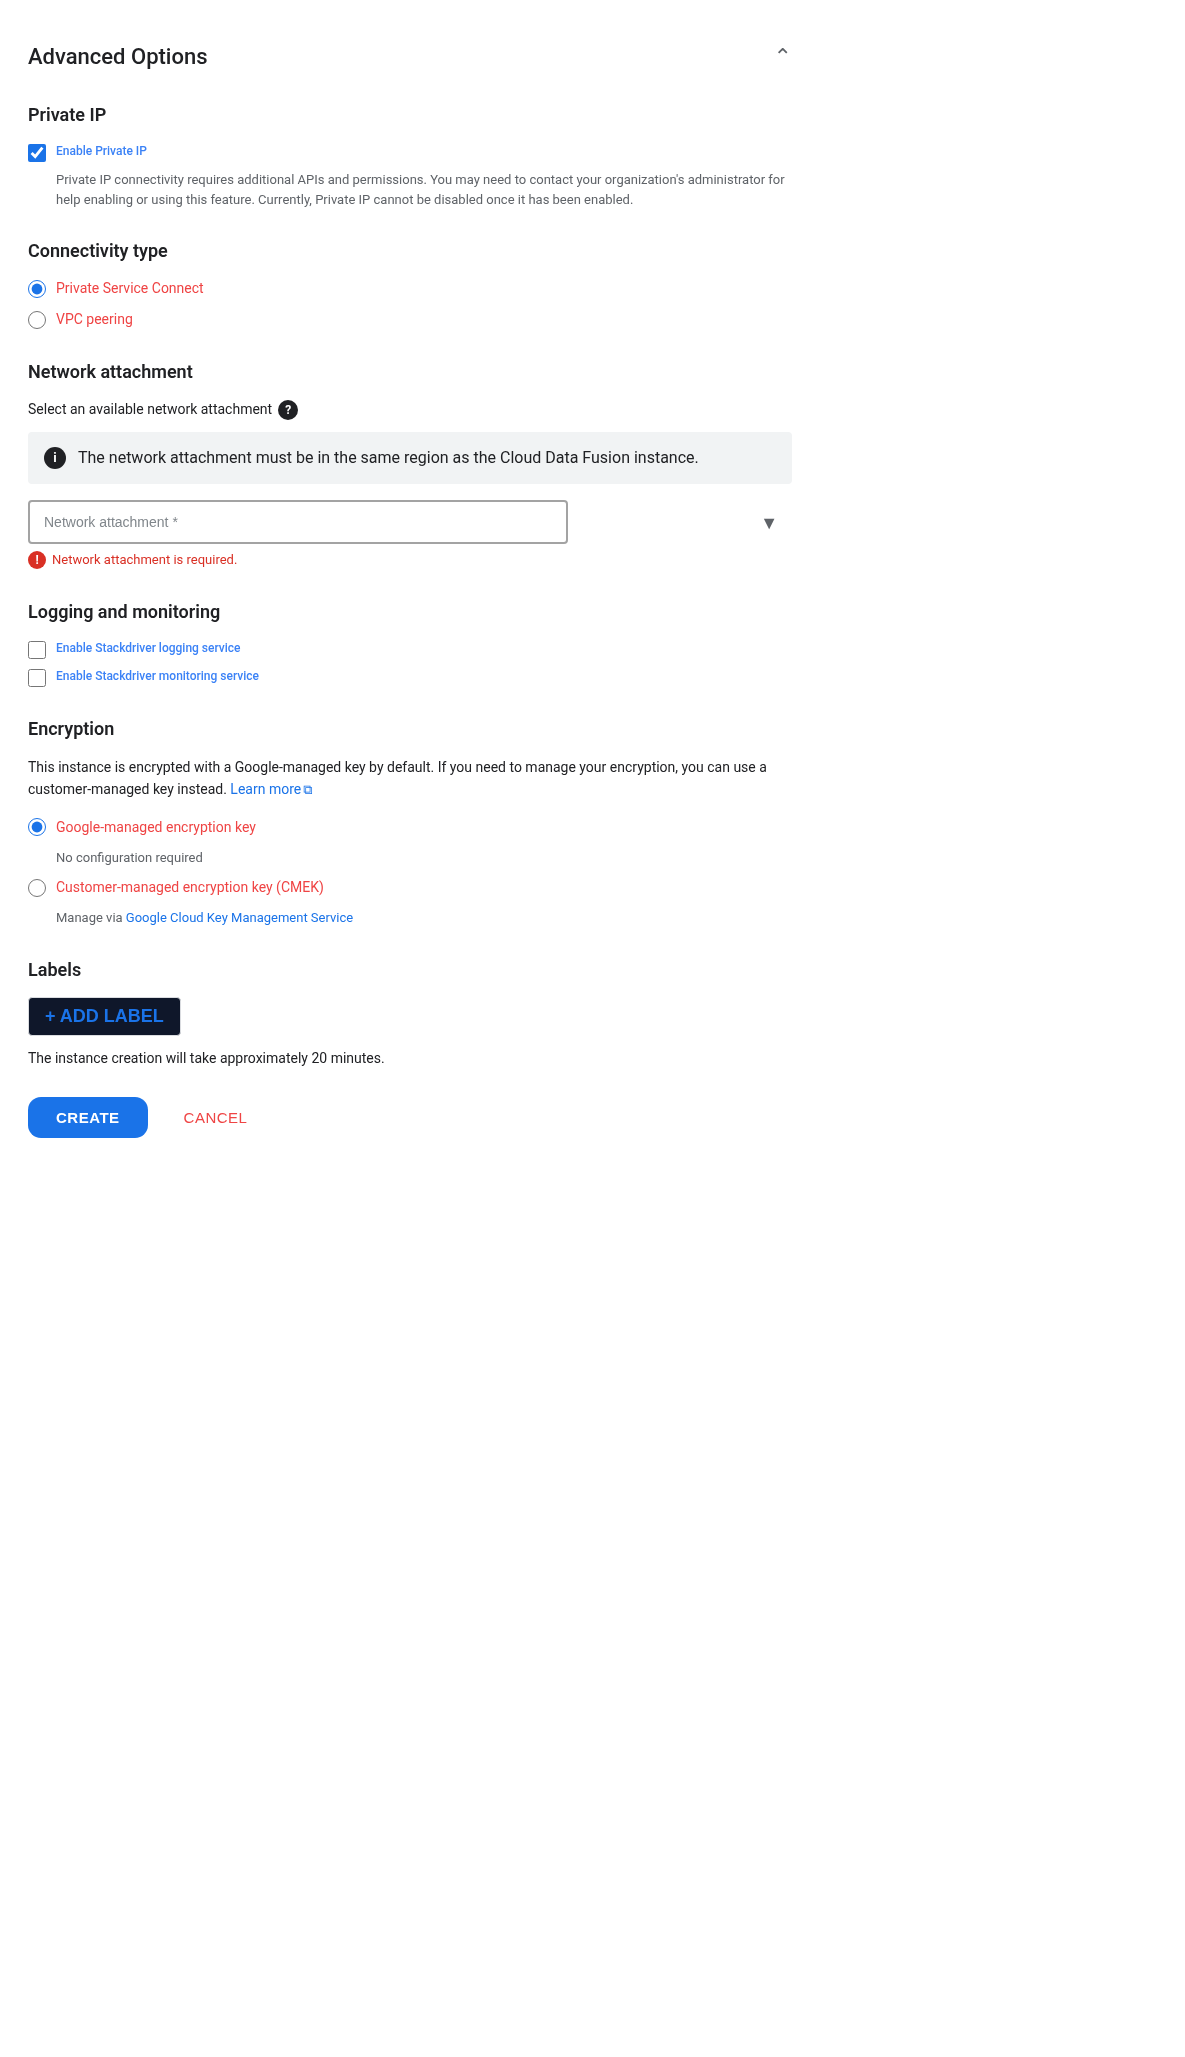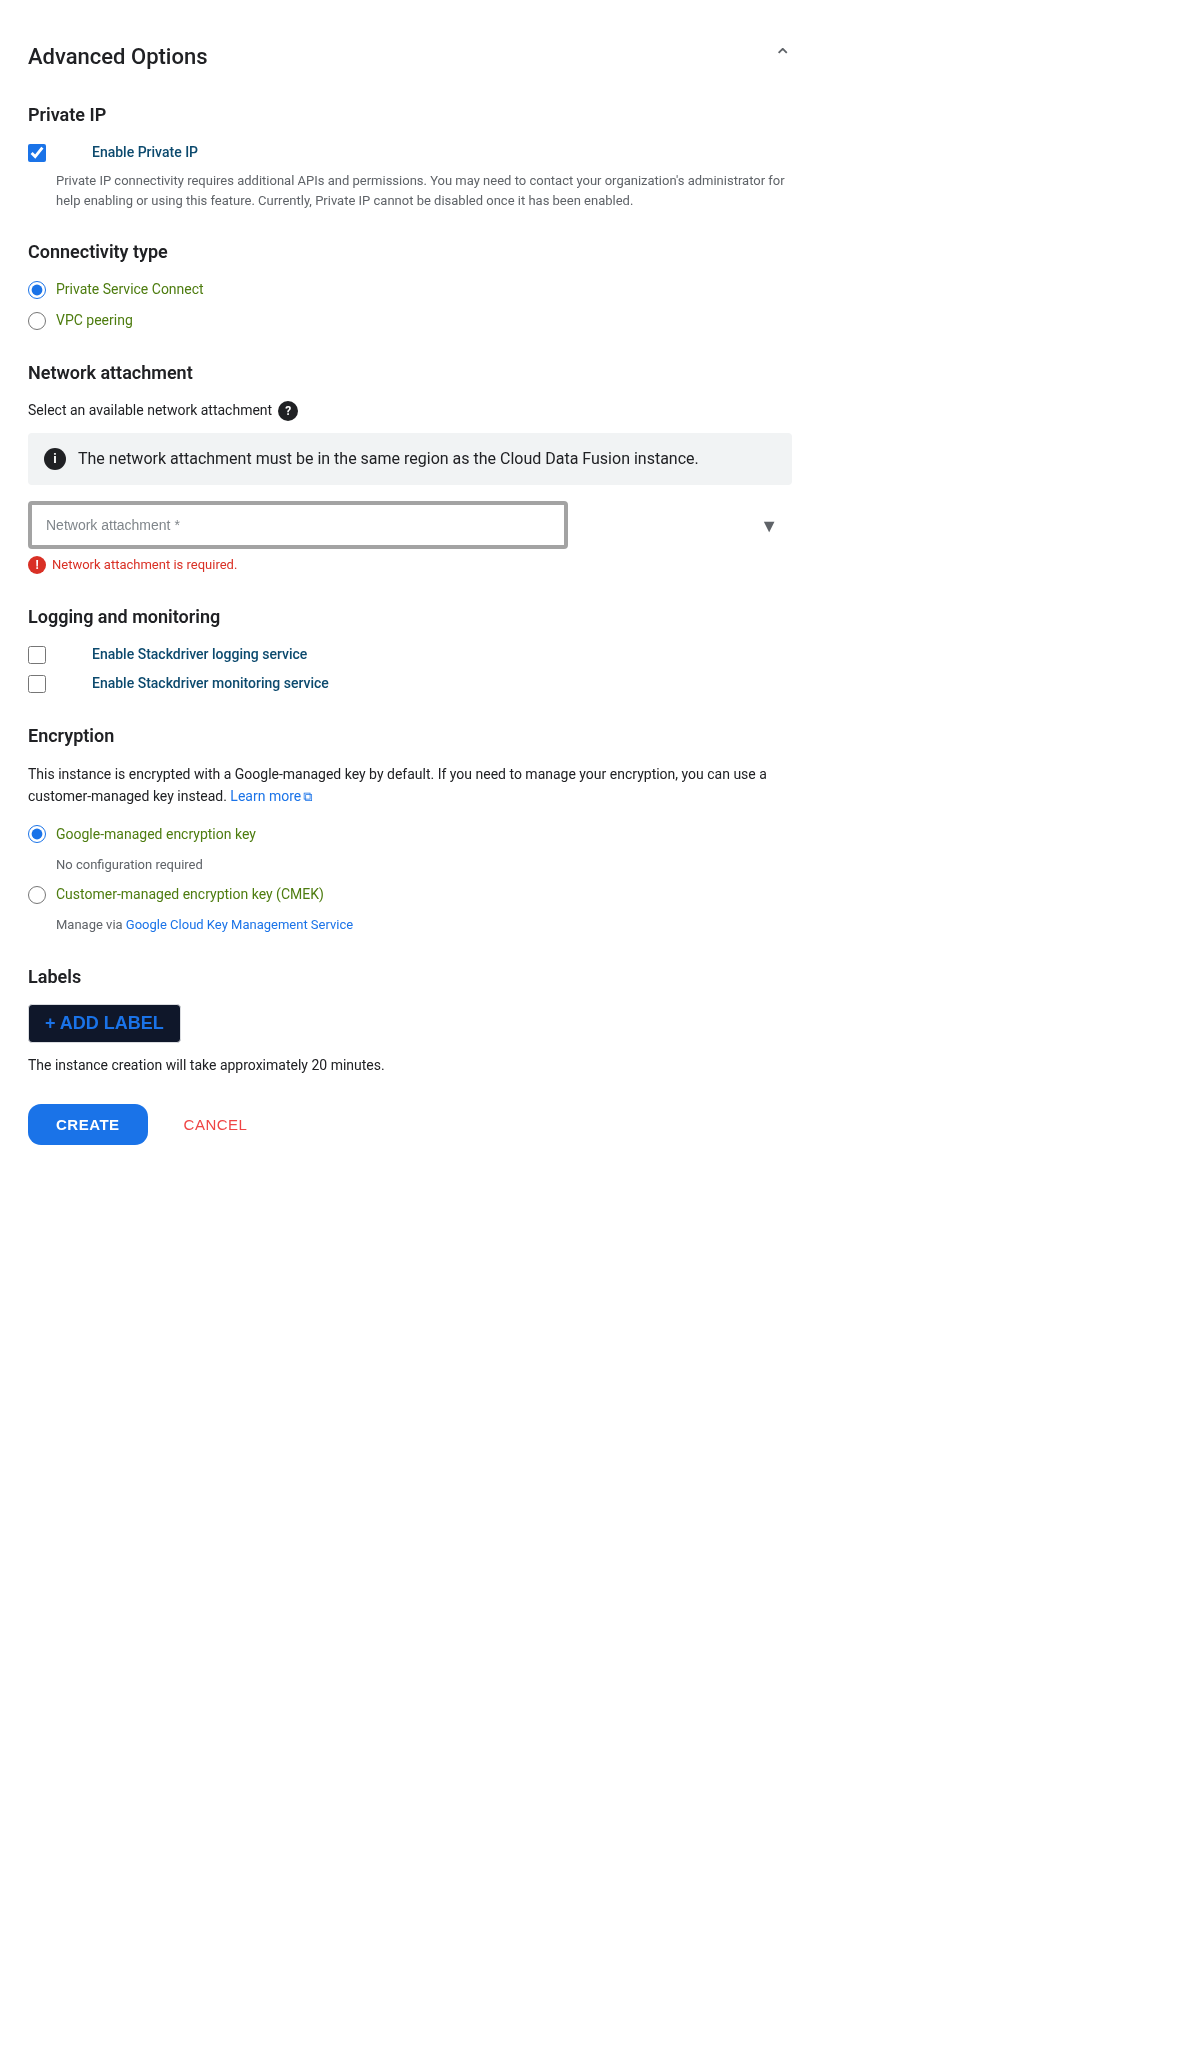--- a/index.html
+++ b/index.html
@@ -64,24 +64,23 @@
     .checkbox-input {
       width: 18px;
       height: 18px;
       margin-top: 2px;
       accent-color: #1a73e8;
       flex-shrink: 0;
       cursor: pointer;
     }
 
     .checkbox-label {
-      font-size: 14px;
-      color: #0c4a6e;
+      font-size: 12px;
+      color: #3b82f6;
       font-weight: 500;
-      margin-left: 36px;
     }
 
     .checkbox-description {
       font-size: 13px;
       color: #5f6368;
       margin-left: 28px;
       margin-top: 2px;
       line-height: 1.5;
     }
 
@@ -96,21 +95,21 @@
     .radio-input {
       width: 18px;
       height: 18px;
       accent-color: #1a73e8;
       flex-shrink: 0;
       cursor: pointer;
     }
 
     .radio-label {
       font-size: 14px;
-      color: #4d7c0f;
+      color: #ef4444;
     }
 
     
     .select-label-row {
       display: flex;
       align-items: center;
       gap: 6px;
       margin-bottom: 12px;
       font-size: 14px;
       color: #202124;
@@ -166,21 +165,21 @@
     
     .dropdown-wrapper {
       position: relative;
       margin-bottom: 6px;
     }
 
     .dropdown-select {
       width: 100%;
       max-width: 540px;
       padding: 12px 40px 12px 14px;
-      border: 4px solid #a3a3a3;
+      border: 2px solid #a3a3a3;
       border-radius: 4px;
       font-size: 14px;
       color: #80868b;
       appearance: none;
       background: #fff;
       cursor: pointer;
     }
 
     .dropdown-arrow {
       position: absolute;

